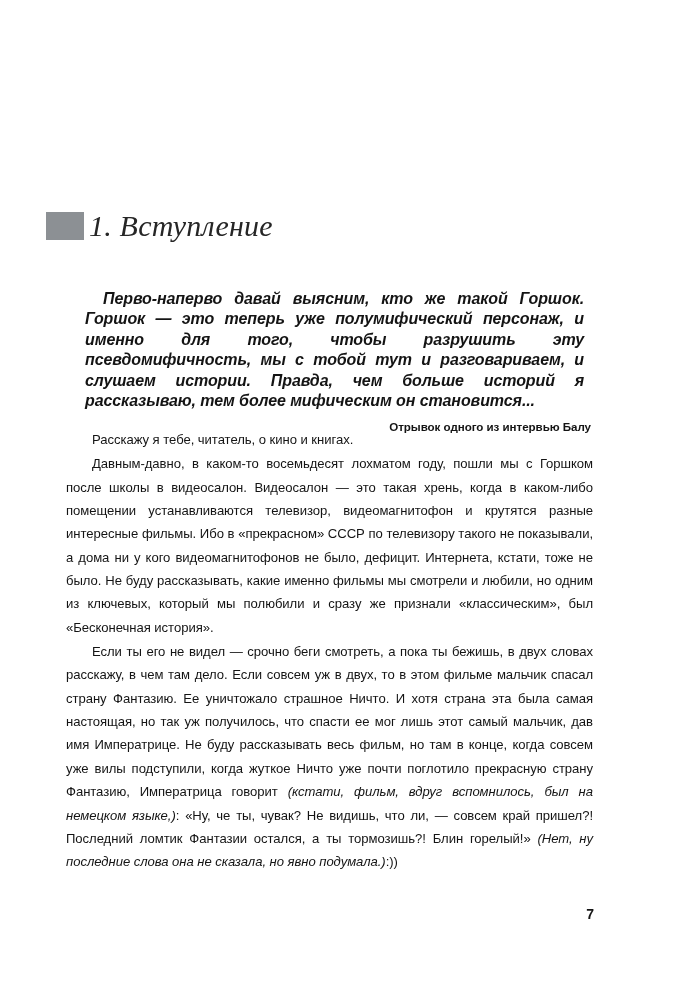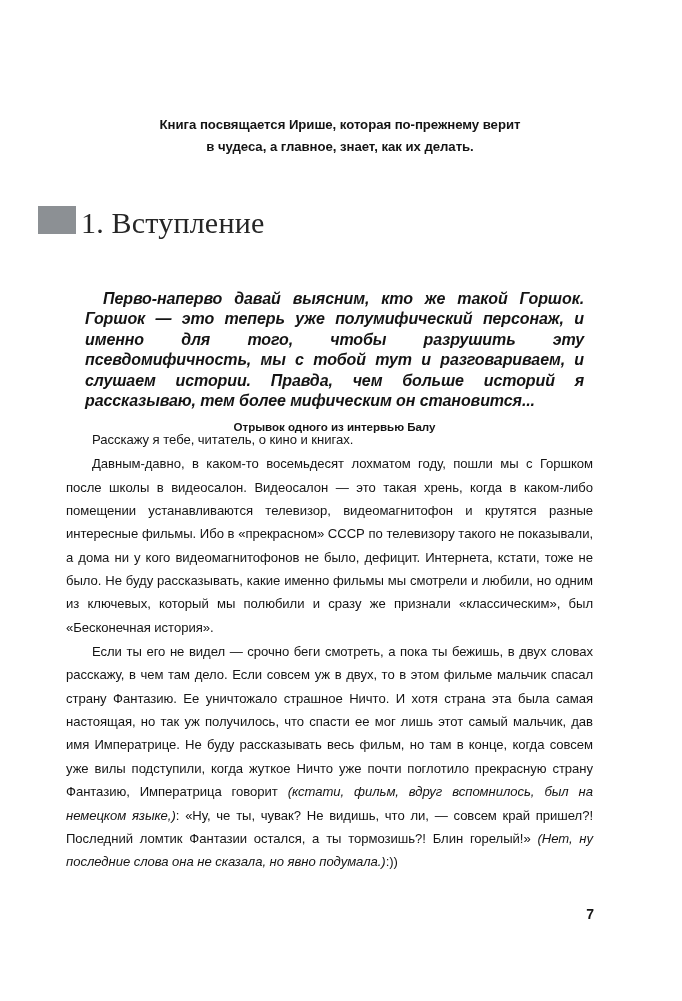--- a/index.html
+++ b/index.html
@@ -36,24 +36,26 @@
     color: #141414;
   }
   .dedication .ded-line {
     display: block;
     white-space: nowrap;
   }
 
   
   .chapter-heading {
     position: absolute;
-    left: 38px;
+    left: 46px;
     top: 206px;
     height: 40px;
     display: flex;
+    align-items: center;
+    font-style: italic;
   }
   .chapter-mark {
     width: 38px;
     height: 28px;
     background: #8c9094;
     display: inline-block;
     flex: 0 0 auto;
   }
   .chapter-title {
     font-family: "Liberation Serif", serif;
@@ -79,21 +81,21 @@
     line-height: 20.4px;
     text-align: justify;
     text-justify: inter-word;
     text-indent: 18px;
     color: #141414;
     letter-spacing: -0.1px;
     margin: 7px;
   }
   .epigraph-source {
     margin: 8px 0 0 0;
-    text-align: center;
+    text-align: right;
     font-weight: bold;
     font-size: 11.6px;
     line-height: 16px;
     color: #141414;
     letter-spacing: -0.05px;
   }
 
   
   .body-text {
     position: absolute;
@@ -127,24 +129,20 @@
     font-size: 14px;
     line-height: 18px;
     color: #141414;
   }
 </style>
 </head>
 <body>
 
 <div class="page">
 
-  <div class="dedication">
-    <span class="ded-line">Книга посвящается Ирише, которая по-прежнему верит</span>
-    <span class="ded-line">в чудеса, а главное, знает, как их делать.</span>
-  </div>
 
   <div class="chapter-heading">
     <span class="chapter-mark" style="background: rgb(140, 144, 148);"></span>
     <span class="chapter-title">1. Вступление</span>
   </div>
 
   <div class="epigraph">
     <p class="epigraph-text">Перво-наперво давай выясним, кто же такой Горшок. Горшок — это теперь уже полумифический персонаж, и именно для того, чтобы разрушить эту псевдомифичность, мы с тобой тут и разговариваем, и слушаем истории. Правда, чем больше историй я рассказываю, тем более мифическим он становится...</p>
     <p class="epigraph-source">Отрывок одного из интервью Балу</p>
   </div>

